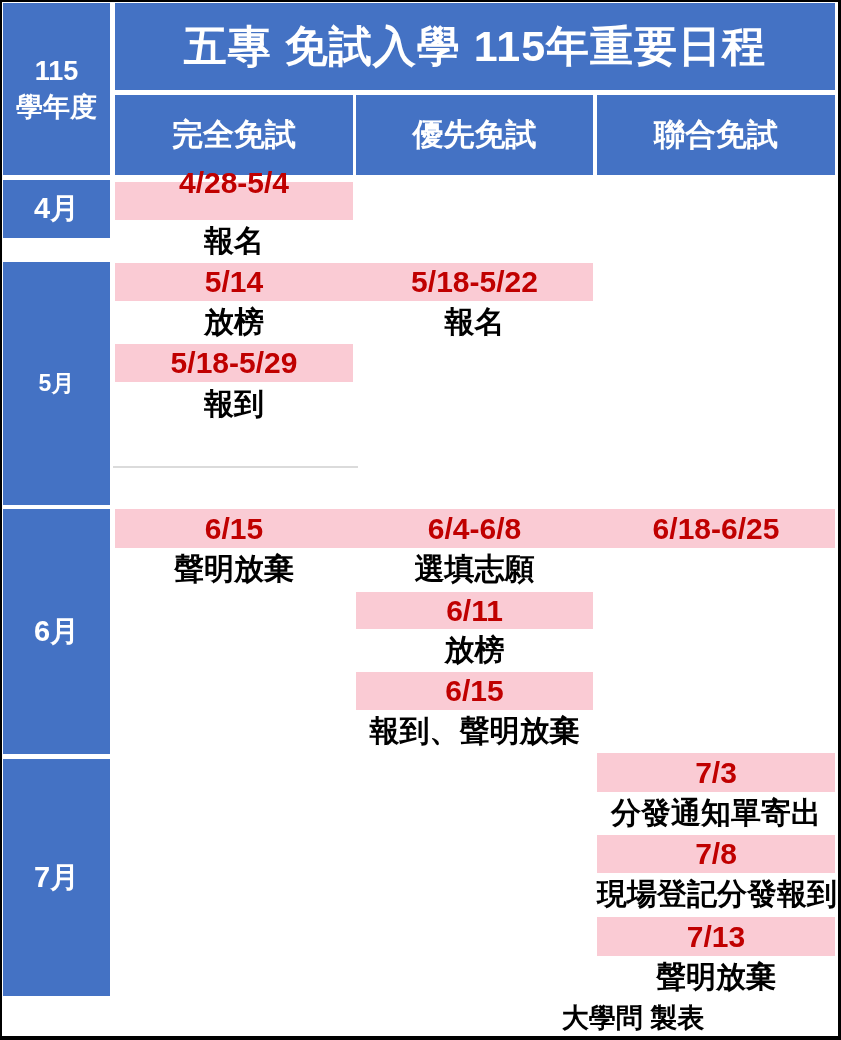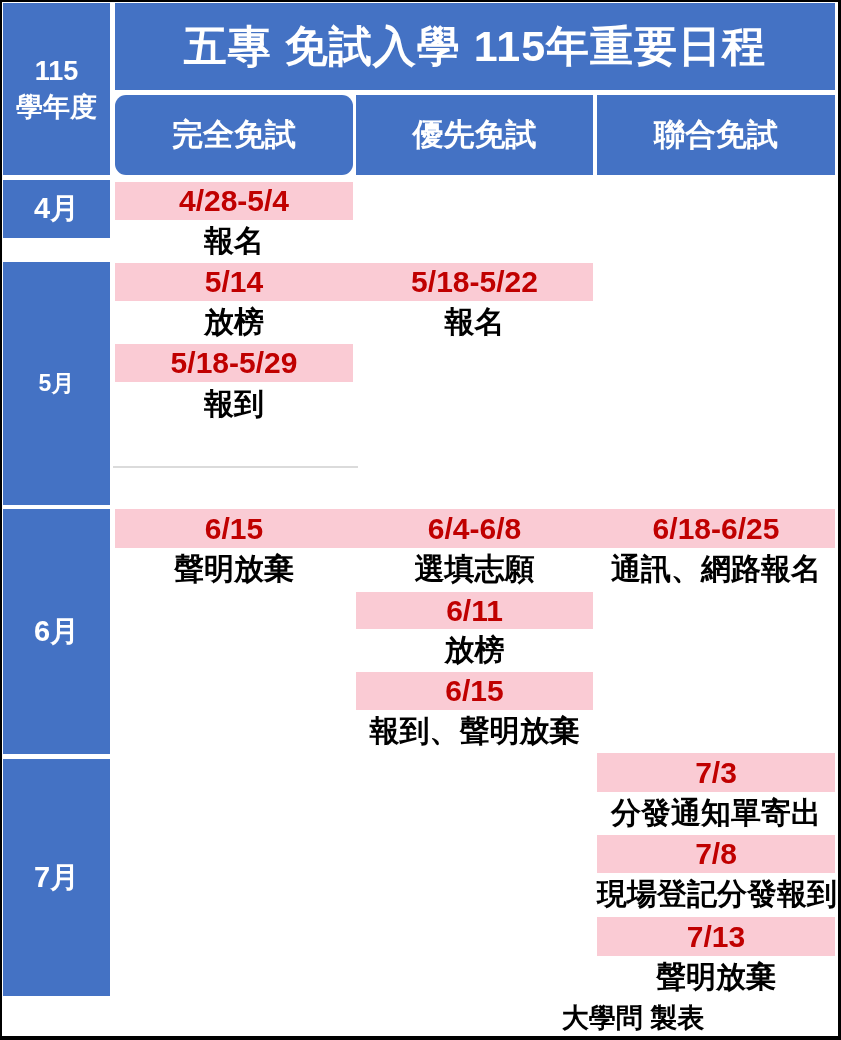--- a/index.html
+++ b/index.html
@@ -21,21 +21,21 @@
   .m7{left:3px;top:759px;width:107px;height:237px;font-size:29px;}
   .bar{position:absolute;background:#FACBD4;height:38px;}
   .date{
     position:absolute;height:38px;line-height:38px;text-align:center;
     color:#C00000;font-size:30px;font-weight:bold;white-space:nowrap;
   }
   .lbl{
     position:absolute;height:40px;line-height:40px;text-align:center;
     color:#000000;font-size:30px;font-weight:bold;white-space:nowrap;
   }
-  .c1{left:115px;width:238px;border-radius:11px;}
+  .c1{left:115px;width:238px;}
   .c2{left:356px;width:237px;}
   .c3{left:597px;width:238px;}
   .grayline{position:absolute;left:113px;top:466px;width:245px;height:2px;background:#DBDBDB;}
   .credit{
     position:absolute;right:8px;top:1000px;width:400px;text-align:center;
     color:#000;font-size:27px;font-weight:bold;
   }
 </style>
 </head>
 <body>
@@ -57,40 +57,39 @@
   <div class="bar" style="left:115px;top:182px;width:238px;"></div>
   <div class="bar" style="left:115px;top:263px;width:478px;"></div>
   <div class="bar" style="left:115px;top:344px;width:238px;"></div>
   <div class="bar" style="left:115px;top:509px;width:720px;height:39px;"></div>
   <div class="bar" style="left:356px;top:592px;width:237px;height:37px;"></div>
   <div class="bar" style="left:356px;top:672px;width:237px;"></div>
   <div class="bar" style="left:597px;top:753px;width:238px;height:39px;"></div>
   <div class="bar" style="left:597px;top:835px;width:238px;"></div>
   <div class="bar" style="left:597px;top:917px;width:238px;height:39px;"></div>
 
-  <div class="date c1" style="top:182px;">4/28-5/4</div>
+  <div class="date c1" style="top:164px;">4/28-5/4</div>
   <div class="date c1" style="top:263px;">5/14</div>
   <div class="date c2" style="top:263px;">5/18-5/22</div>
   <div class="date c1" style="top:344px;">5/18-5/29</div>
   <div class="date c1" style="top:510px;">6/15</div>
   <div class="date c2" style="top:510px;">6/4-6/8</div>
   <div class="date c3" style="top:510px;">6/18-6/25</div>
   <div class="date c2" style="top:592px;">6/11</div>
   <div class="date c2" style="top:672px;">6/15</div>
   <div class="date c3" style="top:754px;">7/3</div>
   <div class="date c3" style="top:835px;">7/8</div>
   <div class="date c3" style="top:918px;">7/13</div>
 
   <div class="lbl c1" style="top:221px;">報名</div>
   <div class="lbl c1" style="top:302px;">放榜</div>
   <div class="lbl c2" style="top:302px;">報名</div>
   <div class="lbl c1" style="top:384px;">報到</div>
   <div class="lbl c1" style="top:549px;">聲明放棄</div>
   <div class="lbl c2" style="top:549px;">選填志願</div>
-  <div class="lbl c3" style="top:549px;">通訊、網路報名</div>
   <div class="lbl c2" style="top:630px;">放榜</div>
   <div class="lbl c2" style="top:711px;">報到、聲明放棄</div>
   <div class="lbl c3" style="top:793px;">分發通知單寄出</div>
   <div class="lbl c3" style="top:874px;">現場登記分發報到</div>
   <div class="lbl c3" style="top:957px;">聲明放棄</div>
 
   <div class="grayline"></div>
 
   <div class="credit">大學問 製表</div>
 

